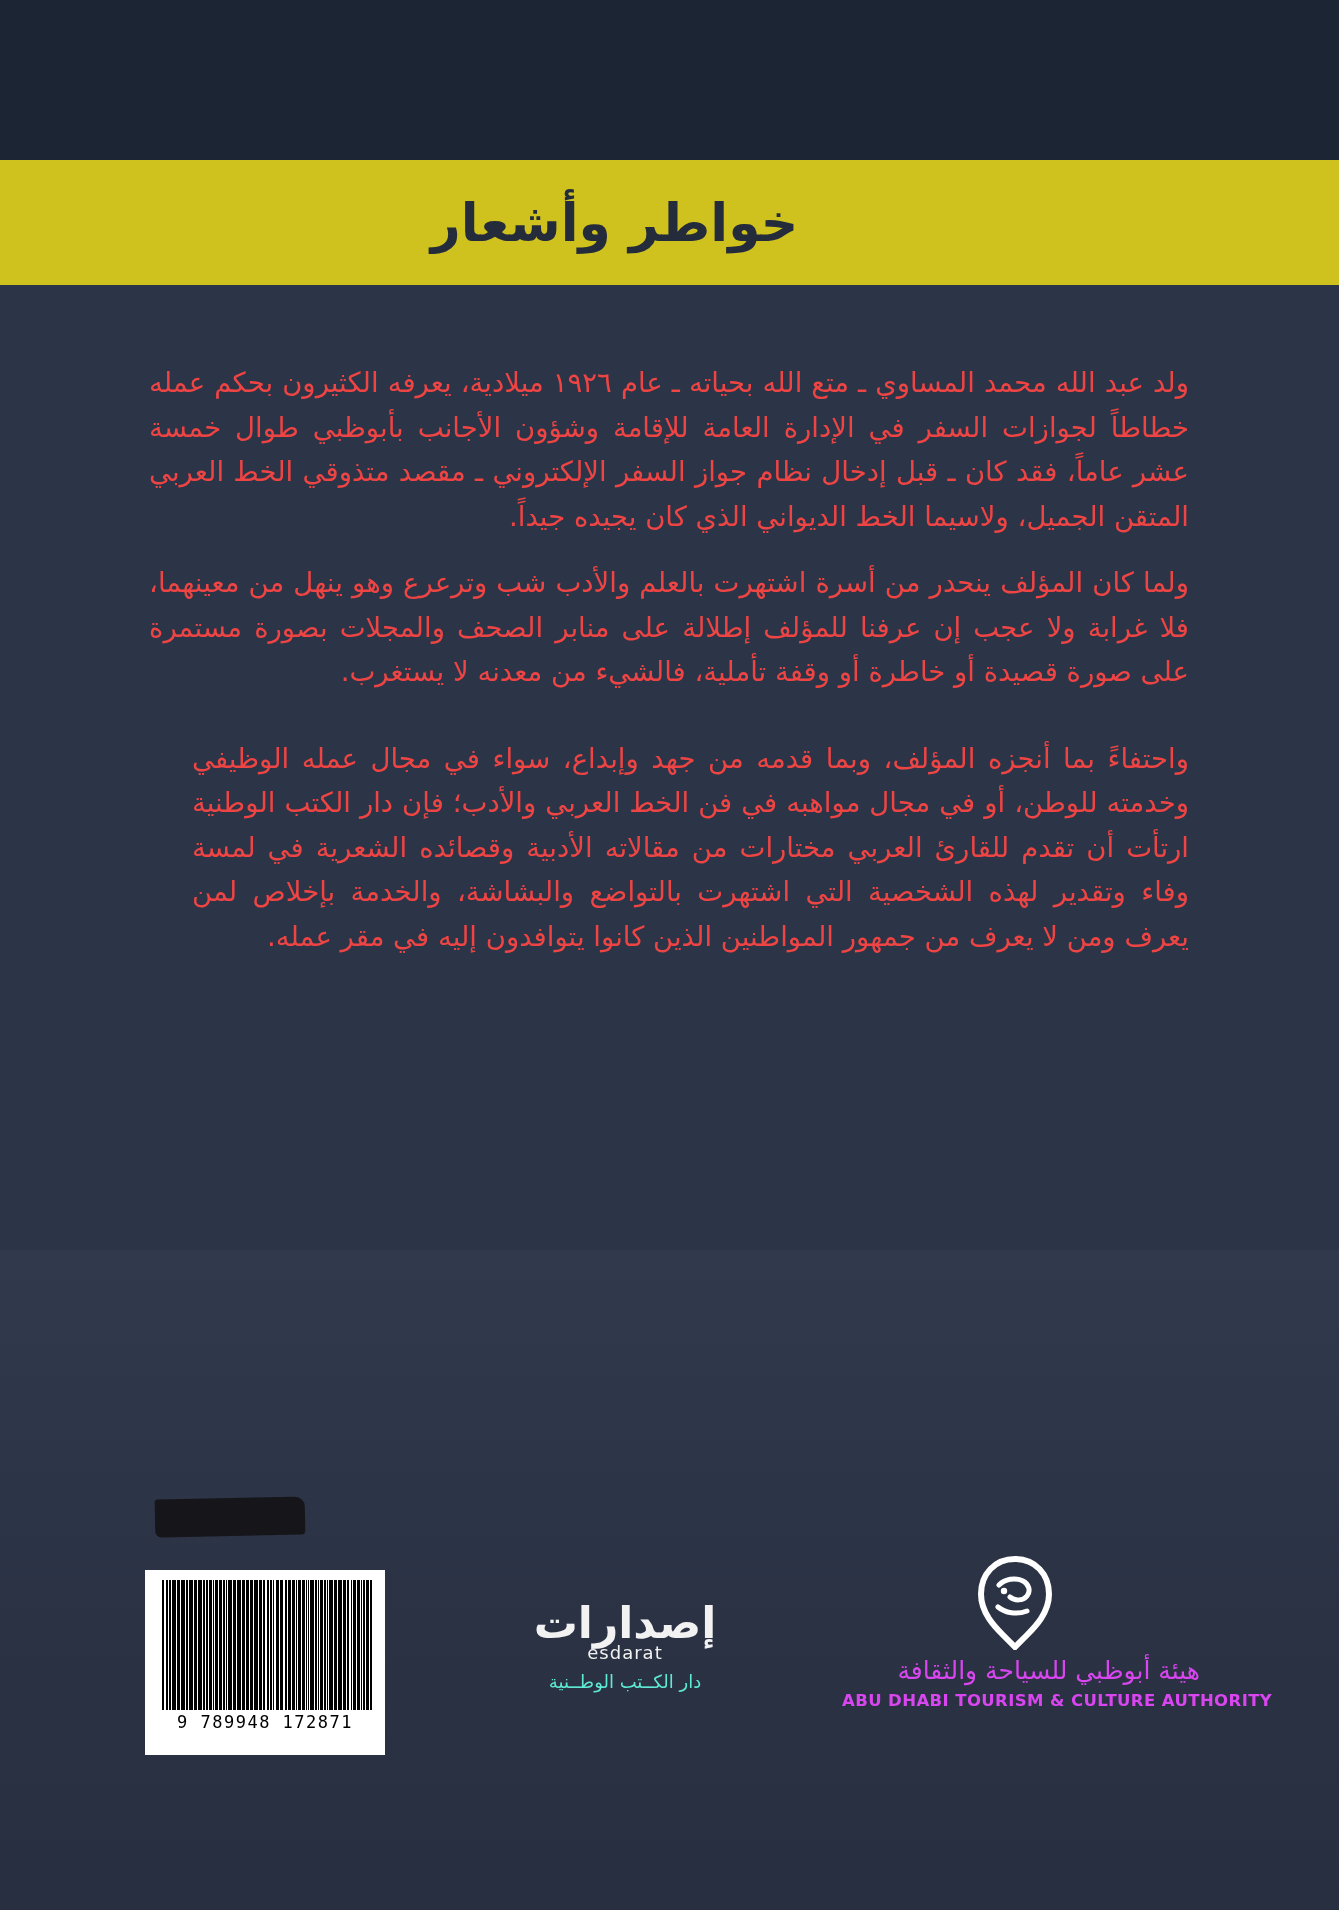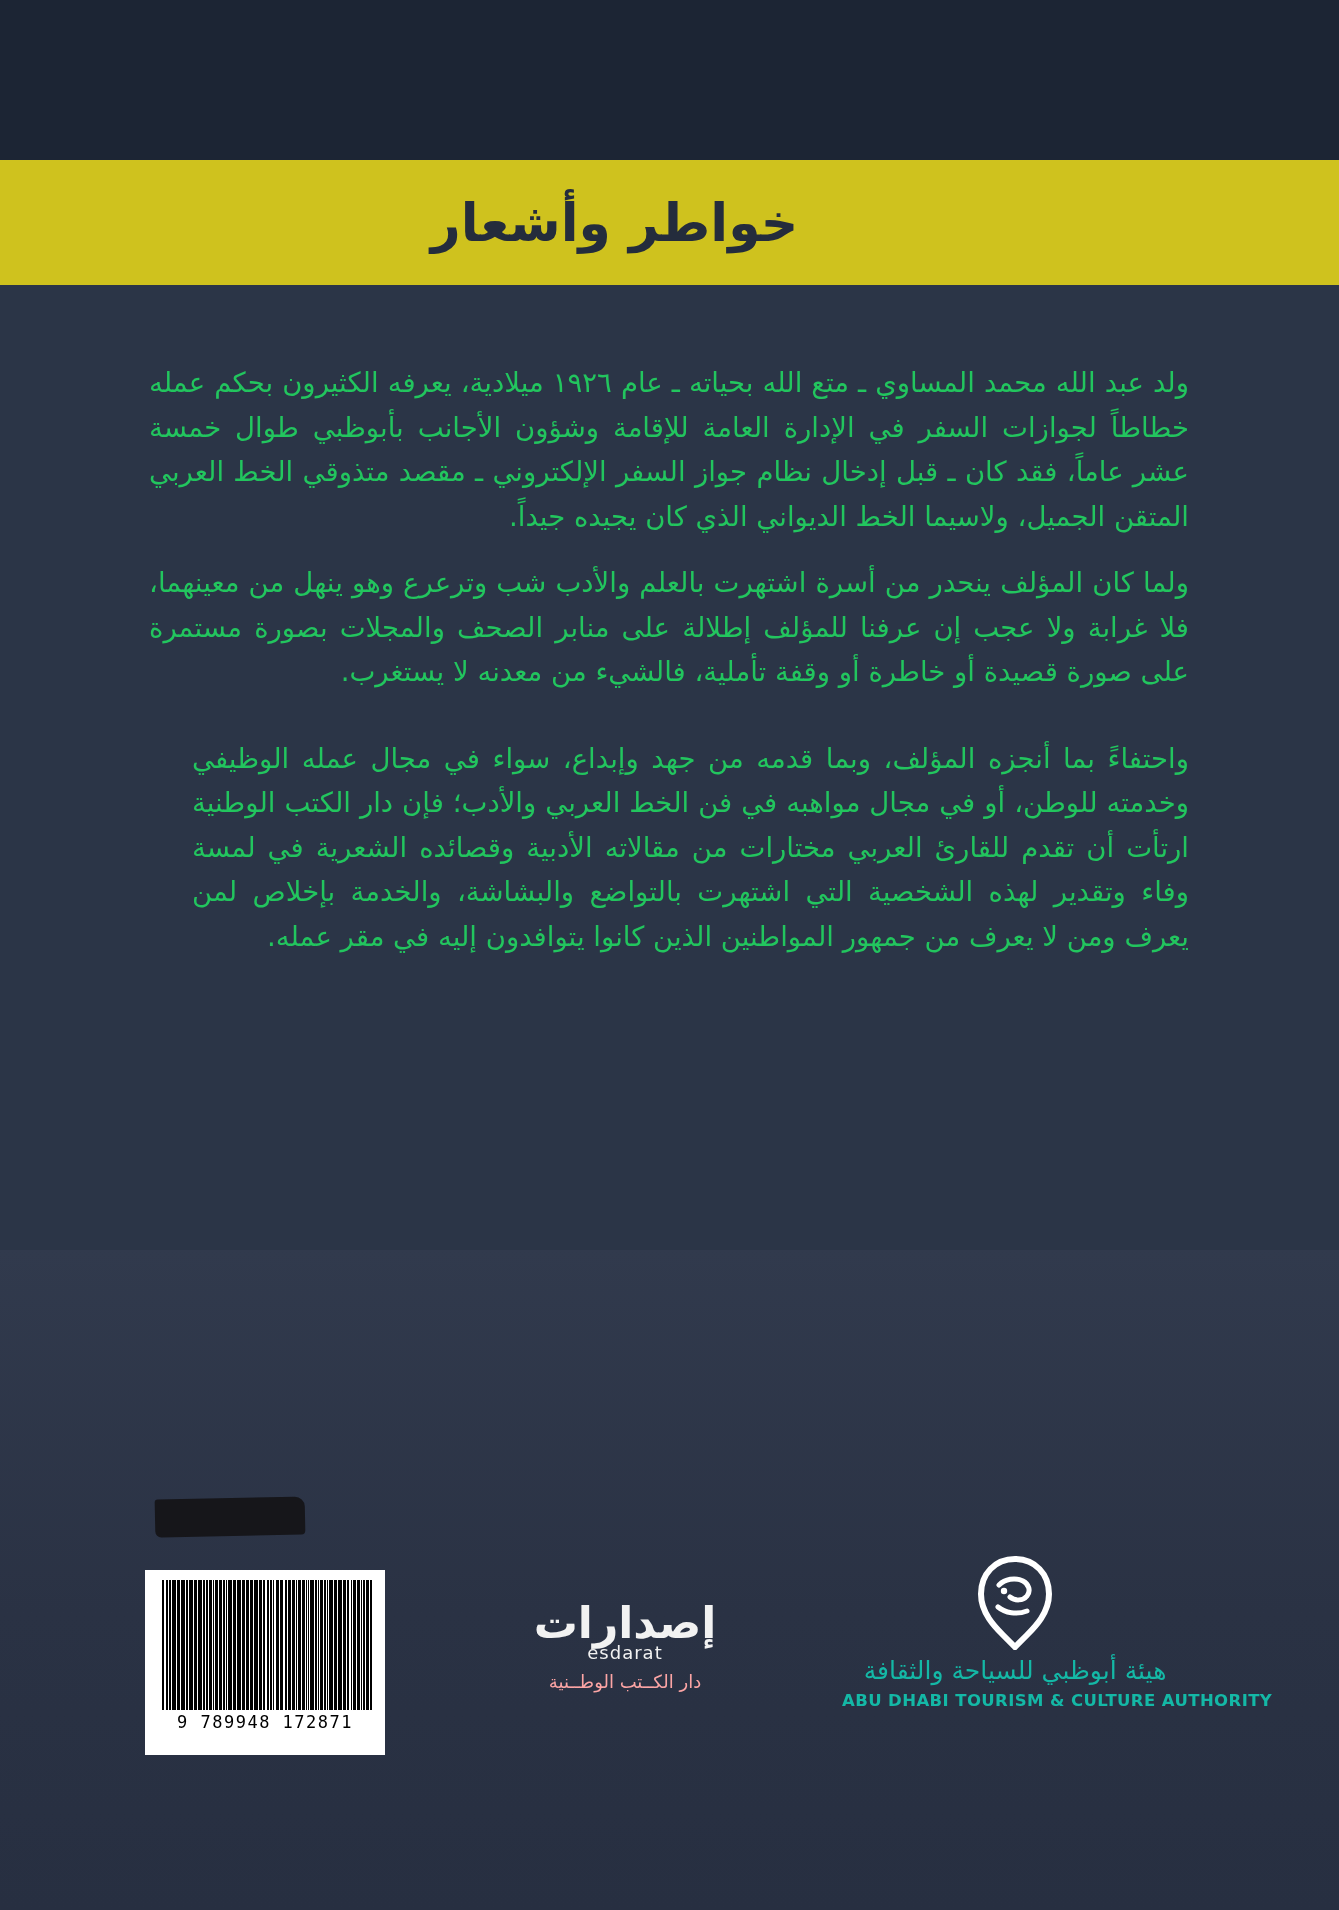--- a/index.html
+++ b/index.html
@@ -65,21 +65,21 @@
     background: #2b3547;
   }
 
   .copy {
     position: absolute;
     top: 360px;
     right: 150px;
     width: 1040px;
     direction: rtl;
     text-align: justify;
-    color: #22c55e;
+    color: #ef4444;
     font-size: 27.5px;
     line-height: 1.62;
   }
   .copy p {
     margin: 0 0 22px 0;
   }
   .copy p.spaced {
     margin-top: 42px;
     margin-left: 43px;
   }
@@ -155,31 +155,31 @@
   .esdarat .en {
     font-size: 18px;
     letter-spacing: 1px;
     margin-top: -4px;
     direction: ltr;
   }
   .esdarat .sub {
     font-size: 18px;
     margin-top: 8px;
     letter-spacing: 1px;
-    color: #fca5a5;
+    color: #5eead4;
   }
 
   
   .adtca {
     position: absolute;
     left: 830px;
     top: 1555px;
     width: 370px;
-    text-align: center;
-    color: #14b8a6;
+    text-align: right;
+    color: #d946ef;
   }
   .adtca .falcon {
     width: 100px;
     height: 95px;
     margin: 0 auto 6px auto;
     position: relative;
   }
   .adtca .falcon svg { display: block; }
   .adtca .ar {
     direction: rtl;

